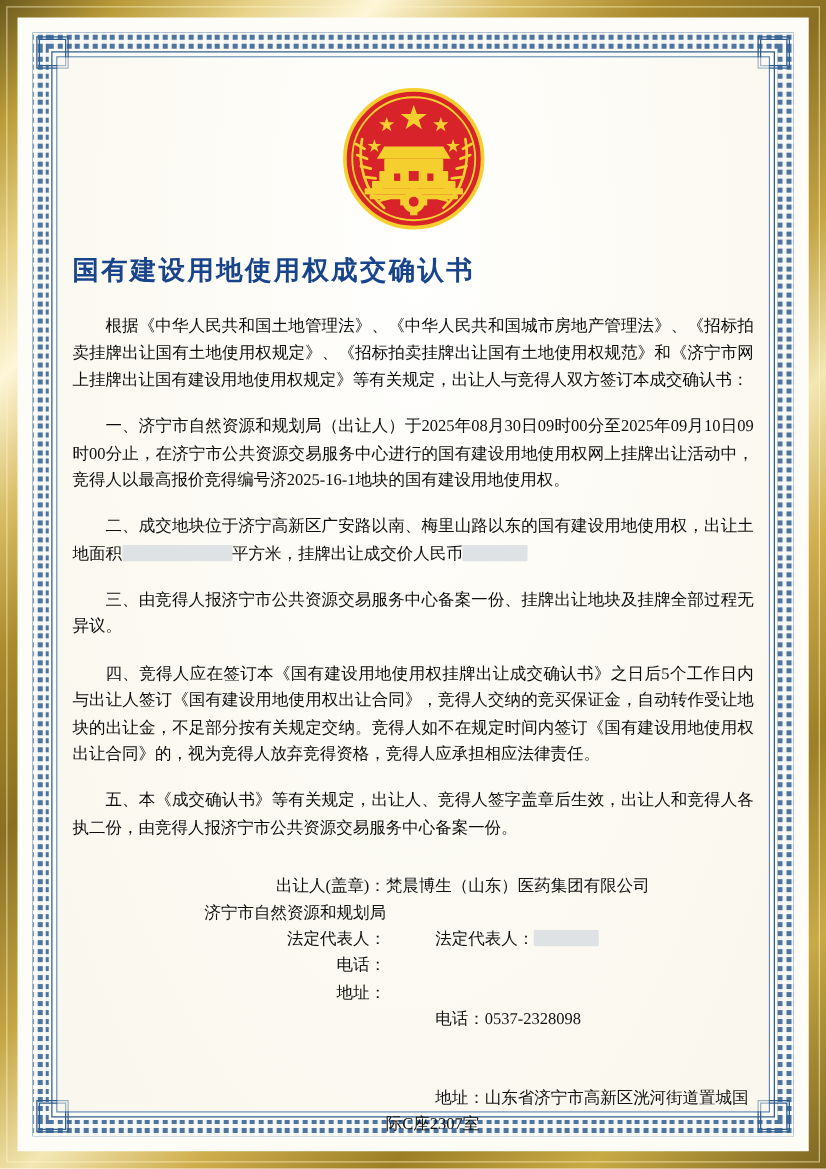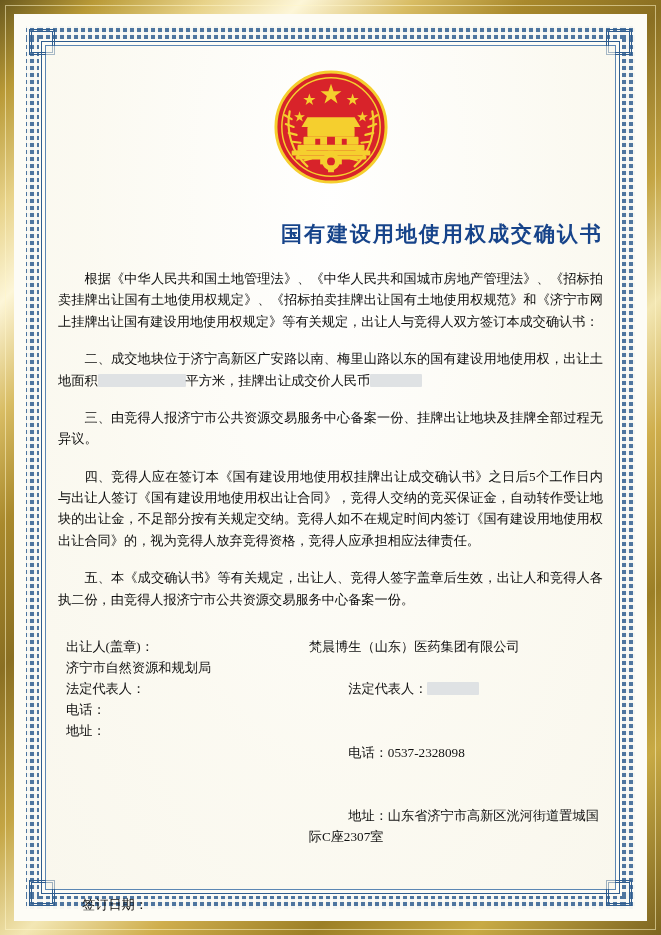--- a/index.html
+++ b/index.html
@@ -135,26 +135,26 @@
 
   
   .emblem {
     width: 118px;
     height: 118px;
     margin: 14px auto 0;
     position: relative;
   }
 
   .doc-title {
-    text-align: right;
+    text-align: left;
     font-size: 21px;
     font-weight: bold;
     letter-spacing: 2px;
     color: #17448a;
-    margin-top: 34px;
+    margin-top: 16px;
     font-family: "Liberation Serif", serif;
   }
 
   .body-text {
     margin-top: 20px;
     font-size: 13.2px;
     line-height: 1.62;
     text-align: justify;
     color: #0d0d0d;
   }
@@ -175,21 +175,21 @@
   
   .sig-block {
     margin-top: 26px;
     display: flex;
     font-size: 13.2px;
     line-height: 1.6;
   }
   .sig-col {
     box-sizing: border-box;
   }
-  .sig-col.left  { width: 46%; padding-left: 8px; }
+  .sig-col.left  { width: 46%; padding-left: 8px; text-align: right; }
   .sig-col.right { width: 54%; }
   .sig-line { white-space: pre-wrap; }
 
   .footer-block {
     margin-top: 26px;
     padding-left: 24px;
     font-size: 13.2px;
     line-height: 1.75;
     font-family: Liberation Mono, monospace;
   }
@@ -256,20 +256,21 @@
             <rect x="66" y="92" width="5" height="6"></rect>
           </g>
           <circle cx="60" cy="95" r="4" fill="#d8232a"></circle>
         </svg>
       </div>
 
       <div class="doc-title">国有建设用地使用权成交确认书</div>
 
       <div class="body-text">
         <p>根据《中华人民共和国土地管理法》、《中华人民共和国城市房地产管理法》、《招标拍卖挂牌出让国有土地使用权规定》、《招标拍卖挂牌出让国有土地使用权规范》和《济宁市网上挂牌出让国有建设用地使用权规定》等有关规定，出让人与竞得人双方签订本成交确认书：</p>
+        <p>一、济宁市自然资源和规划局（出让人）于2025年08月30日09时00分至2025年09月10日09时00分止，在济宁市公共资源交易服务中心进行的国有建设用地使用权网上挂牌出让活动中，竞得人以最高报价竞得编号济2025-16-1地块的国有建设用地使用权。</p>
         <p>
           二、成交地块位于济宁高新区广安路以南、梅里山路以东的国有建设用地使用权，出让土地面积<span class="redact w2"></span>平方米，挂牌出让成交价人民币<span class="redact w3"></span>
         </p>
         <p>三、由竞得人报济宁市公共资源交易服务中心备案一份、挂牌出让地块及挂牌全部过程无异议。</p>
         <p>四、竞得人应在签订本《国有建设用地使用权挂牌出让成交确认书》之日后5个工作日内与出让人签订《国有建设用地使用权出让合同》，竞得人交纳的竞买保证金，自动转作受让地块的出让金，不足部分按有关规定交纳。竞得人如不在规定时间内签订《国有建设用地使用权出让合同》的，视为竞得人放弃竞得资格，竞得人应承担相应法律责任。</p>
         <p>五、本《成交确认书》等有关规定，出让人、竞得人签字盖章后生效，出让人和竞得人各执二份，由竞得人报济宁市公共资源交易服务中心备案一份。</p>
       </div>
 
       <div class="sig-block">
         <div class="sig-col left">

